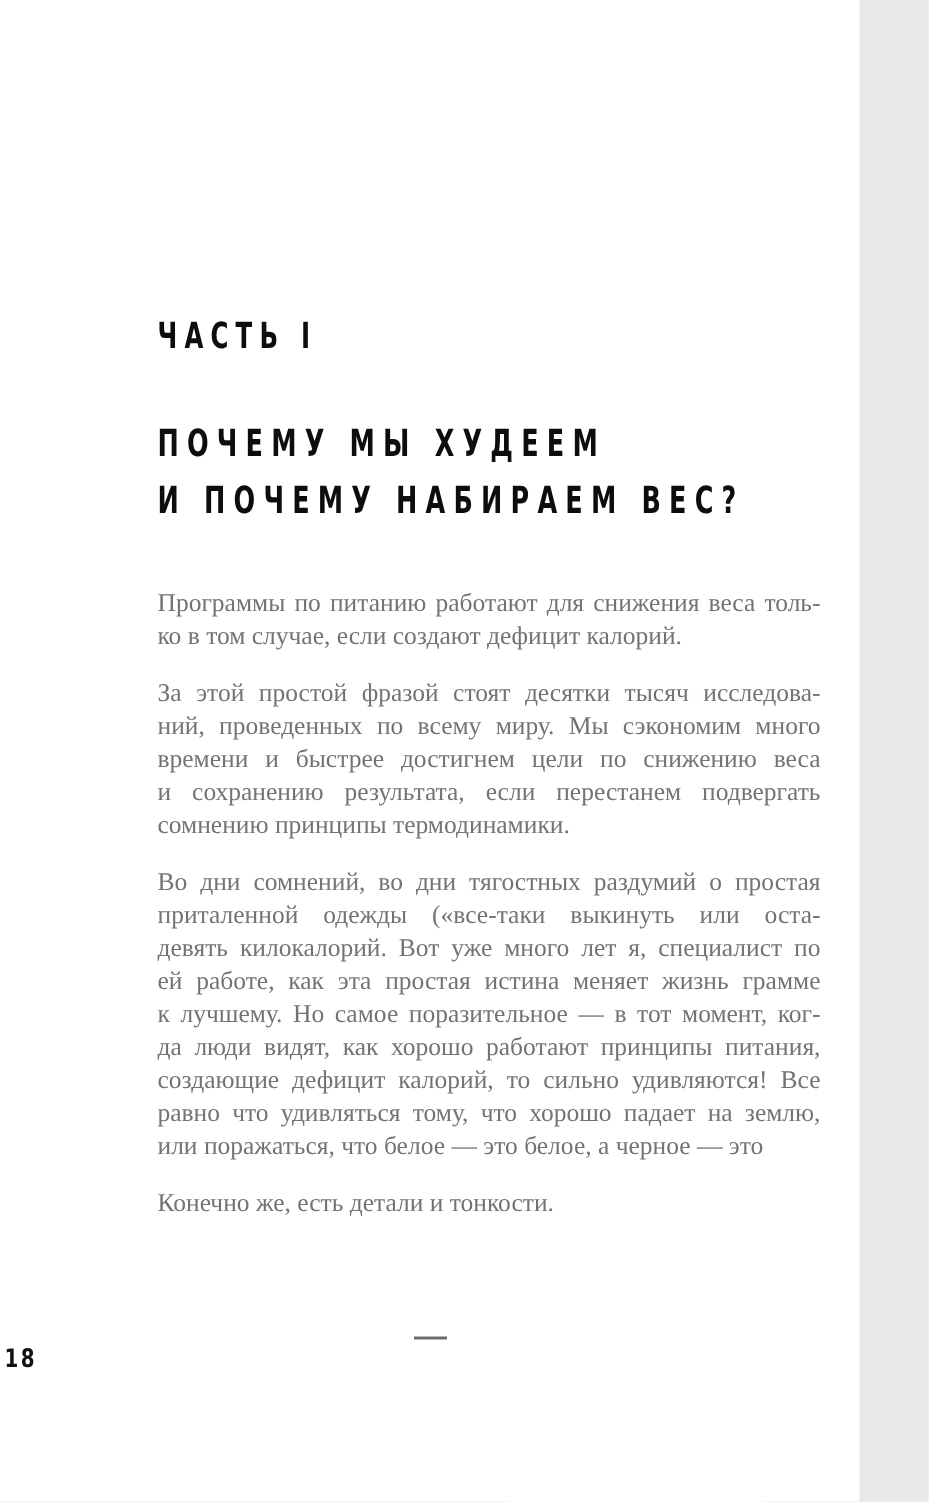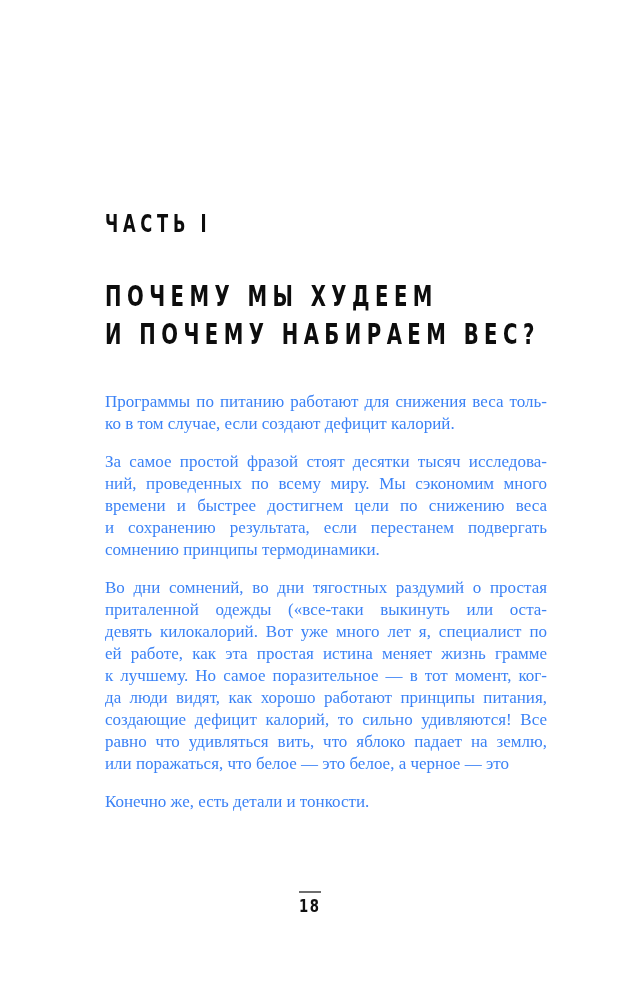--- a/index.html
+++ b/index.html
@@ -3,21 +3,21 @@
 <meta charset="utf-8">
 <style>
   * { margin: 0; padding: 0; box-sizing: border-box; }
   html, body { background: #e8e8e8; }
   body {
     width: 619px;
     font-family: "Liberation Serif", serif;
   }
   .page {
     position: relative;
-    width: 619px;
+    width: 573px;
     height: 1001px;
     background: #ffffff;
     overflow: hidden;
   }
   .content {
     position: absolute;
     left: 105px;
     top: 211px;
     width: 442px;
   }
@@ -29,50 +29,50 @@
     letter-spacing: 7px;
     color: #0d0d0d;
     transform: scaleX(0.68);
     transform-origin: left center;
     white-space: nowrap;
   }
   .chapter-title {
     margin-top: 40px;
     font-family: "DejaVu Sans", "Liberation Sans", sans-serif;
     font-weight: bold;
-    font-size: 29px;
+    font-size: 25px;
     line-height: 38px;
     letter-spacing: 8px;
     color: #0d0d0d;
   }
   .title-line {
     display: block;
     transform: scaleX(0.68);
     transform-origin: left center;
     white-space: nowrap;
   }
   .body-text {
     margin-top: 38px;
     font-size: 17px;
     line-height: 22px;
-    color: #3b82f6;
+    color: #737373;
   }
   .para { margin-bottom: 16px; }
   .para:last-child { margin-bottom: 0; }
   .para .line {
     text-align: justify;
     text-align-last: justify;
   }
   .para .line:last-child { text-align-last: left; }
   .footer {
     position: absolute;
     left: 0;
     right: 0;
     top: 891px;
-    text-align: center;
+    text-align: left;
   }
   .footer-rule {
     width: 22px;
     height: 2px;
     background: #6e6e6e;
     margin: 0 auto 4px auto;
   }
   .page-number {
     display: inline-block;
     font-family: "DejaVu Sans", "Liberation Sans", sans-serif;
@@ -94,35 +94,35 @@
     <h1 class="chapter-title">
       <span class="title-line">ПОЧЕМУ МЫ ХУДЕЕМ</span>
       <span class="title-line">И ПОЧЕМУ НАБИРАЕМ ВЕС?</span>
     </h1>
     <div class="body-text">
         <div class="para">
           <div class="line">Программы по питанию работают для снижения веса толь-</div>
           <div class="line">ко в том случае, если создают дефицит калорий.</div>
         </div>
         <div class="para">
-          <div class="line">За самое простой фразой стоят десятки тысяч исследова-</div>
+          <div class="line">За этой простой фразой стоят десятки тысяч исследова-</div>
           <div class="line">ний, проведенных по всему миру. Мы сэкономим много</div>
           <div class="line">времени и быстрее достигнем цели по снижению веса</div>
           <div class="line">и сохранению результата, если перестанем подвергать</div>
           <div class="line">сомнению принципы термодинамики.</div>
         </div>
         <div class="para">
           <div class="line">Во дни сомнений, во дни тягостных раздумий о простая</div>
           <div class="line">приталенной одежды («все-таки выкинуть или оста-</div>
           <div class="line">девять килокалорий. Вот уже много лет я, специалист по</div>
           <div class="line">ей работе, как эта простая истина меняет жизнь грамме</div>
           <div class="line">к лучшему. Но самое поразительное — в тот момент, ког-</div>
           <div class="line">да люди видят, как хорошо работают принципы питания,</div>
           <div class="line">создающие дефицит калорий, то сильно удивляются! Все</div>
-          <div class="line">равно что удивляться вить, что яблоко падает на землю,</div>
+          <div class="line">равно что удивляться тому, что хорошо падает на землю,</div>
           <div class="line">или поражаться, что белое — это белое, а черное — это</div>
         </div>
         <div class="para">
           <div class="line">Конечно же, есть детали и тонкости.</div>
         </div>
       </div>
   </div>
 
   <div class="footer">
     <div class="footer-rule"></div>

